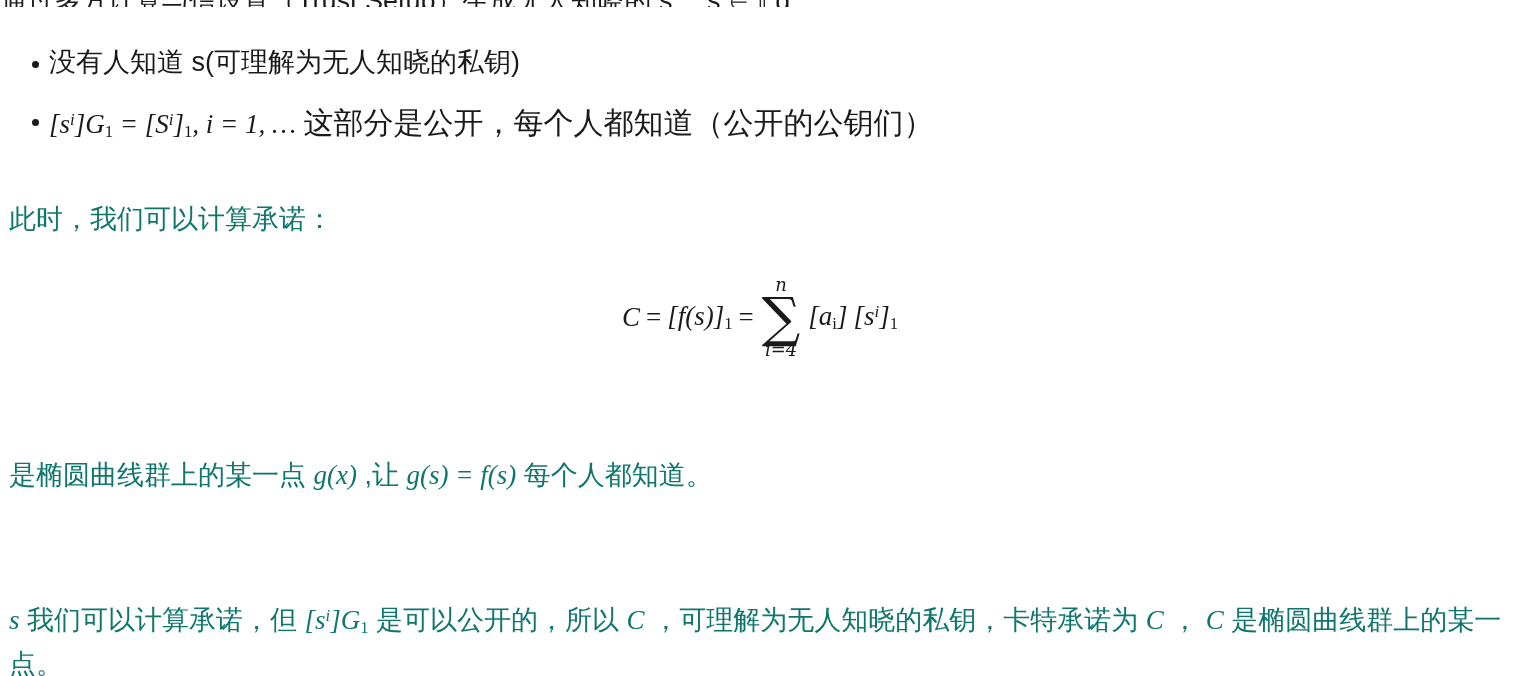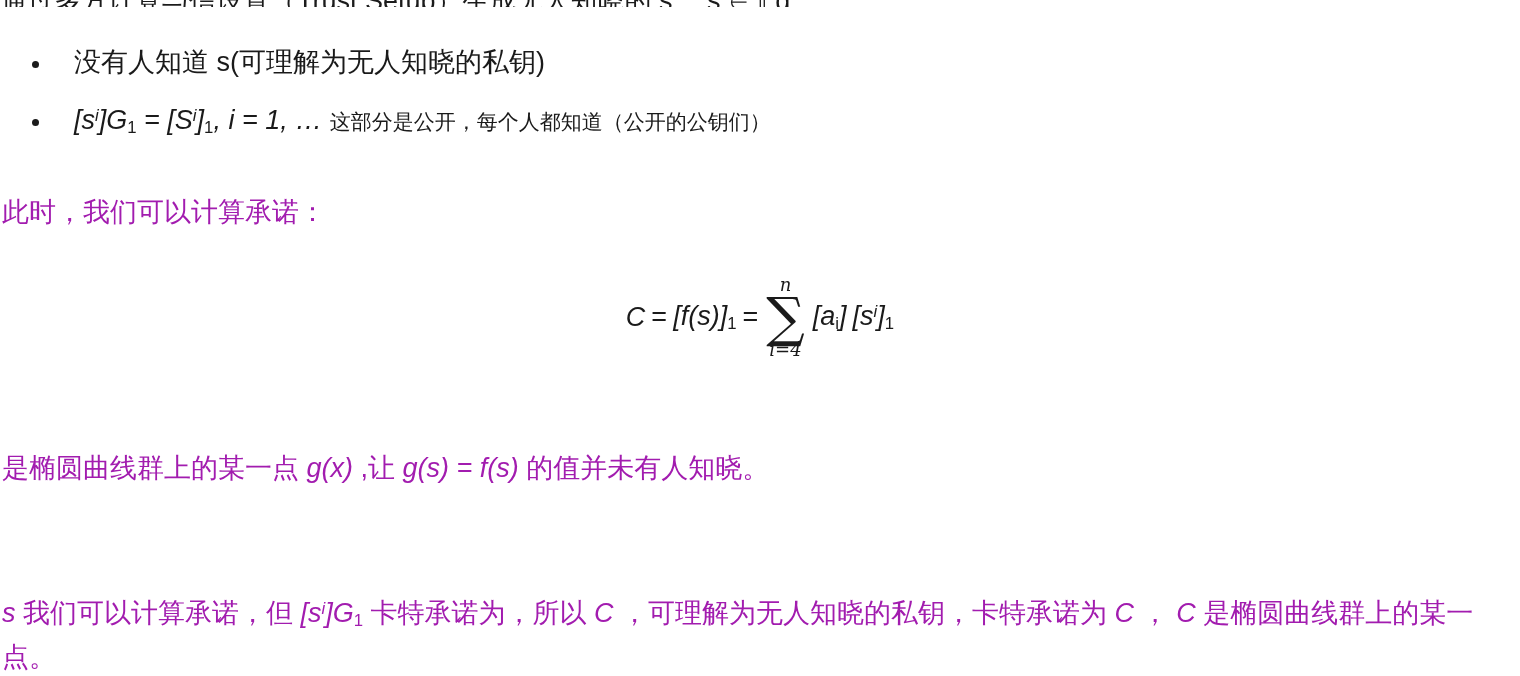--- a/index.html
+++ b/index.html
@@ -19,25 +19,25 @@
     width: 1520px;
     height: 676px;
     padding: 0;
     box-sizing: border-box;
   }
 
   
   .para {
     font-size: 27px;
     line-height: 1.55;
-    color: #a21caf;
-    margin: 0;
+    color: #0f766e;
+    margin: 7px;
   }
   .math {
-    font-family: Liberation Sans, sans-serif;
+    font-family: Liberation Serif, serif;
     font-style: italic;
     font-size: 27px;
   }
   .math-up {
     font-style: normal;
   }
   sub.mini {
     font-size: 0.62em;
     font-style: normal;
     vertical-align: -0.25em;
@@ -66,21 +66,21 @@
     position: absolute;
     top: 44px;
     left: 0;
     width: 1500px;
     list-style: none;
     margin: 0;
     padding: 0;
   }
   .bullet-item {
     position: relative;
-    padding-left: 74px;
+    padding-left: 49px;
     margin-bottom: 20px;
     font-size: 27px;
     line-height: 1.4;
     white-space: nowrap;
   }
   .bullet-item::before {
     content: "";
     position: absolute;
     left: 32px;
     top: 17px;
@@ -153,21 +153,21 @@
 <div class="page">
 
   <div class="clipped-line">通过多方计算与信设置（Trust Setup）生成无人知晓的 s ，s ∈ 𝔽q</div>
 
   <ul class="bullet-list">
     <li class="bullet-item">
       <span>没有人知道 s(可理解为无人知晓的私钥)</span>
     </li>
     <li class="bullet-item">
       <span class="math"><span>[s</span><sup class="mini">i</sup><span>]G</span><sub class="mini">1</sub><span> = [S</span><sup class="mini">i</sup><span>]</span><sub class="mini">1</sub><span>, i = 1, …</span></span>
-      <span style="font-size:21px;margin-top:20px;">这部分是公开，每个人都知道（公开的公钥们）</span>
+      <span style="font-size:30px;margin-top:20px;">这部分是公开，每个人都知道（公开的公钥们）</span>
     </li>
   </ul>
 
   <p class="para p-commit">此时，我们可以计算承诺：</p>
 
   <div class="display-eq">
     <span class="eq-inline">
       <span class="math">C</span>
       <span class="math math-up">=</span>
       <span class="math"><span>[f(s)]</span><sub class="mini">1</sub></span>
@@ -176,20 +176,20 @@
         <span class="lim top">n</span>
         <span class="sigma">∑</span>
         <span class="lim bot">i=4</span>
       </span>
       <span class="math"><span>[a</span><sub class="mini">i</sub><span>]</span></span>
       <span class="math"><span>[s</span><sup class="mini">i</sup><span>]</span><sub class="mini">1</sub></span>
     </span>
   </div>
 
   <p class="para p-poly">
-    <span>是椭圆曲线群上的某一点 </span><span class="math">g(x)</span><span> ,让 </span><span class="math">g(s) = f(s)</span><span> 的值并未有人知晓。</span>
+    <span>是椭圆曲线群上的某一点 </span><span class="math">g(x)</span><span> ,让 </span><span class="math">g(s) = f(s)</span><span> 每个人都知道。</span>
   </p>
 
   <p class="para p-last">
-    <span class="math">s</span><span> 我们可以计算承诺，但 </span><span class="math"><span>[s</span><sup class="mini">i</sup><span>]G</span><sub class="mini">1</sub></span><span> 卡特承诺为，所以 </span><span class="math">C</span><span> ，可理解为无人知晓的私钥，卡特承诺为 </span><span class="math">C</span><span> ， </span><span class="math">C</span><span> 是椭圆曲线群上的某一点。</span>
+    <span class="math">s</span><span> 我们可以计算承诺，但 </span><span class="math"><span>[s</span><sup class="mini">i</sup><span>]G</span><sub class="mini">1</sub></span><span> 是可以公开的，所以 </span><span class="math">C</span><span> ，可理解为无人知晓的私钥，卡特承诺为 </span><span class="math">C</span><span> ， </span><span class="math">C</span><span> 是椭圆曲线群上的某一点。</span>
   </p>
 
 </div>
 
 </body></html>

